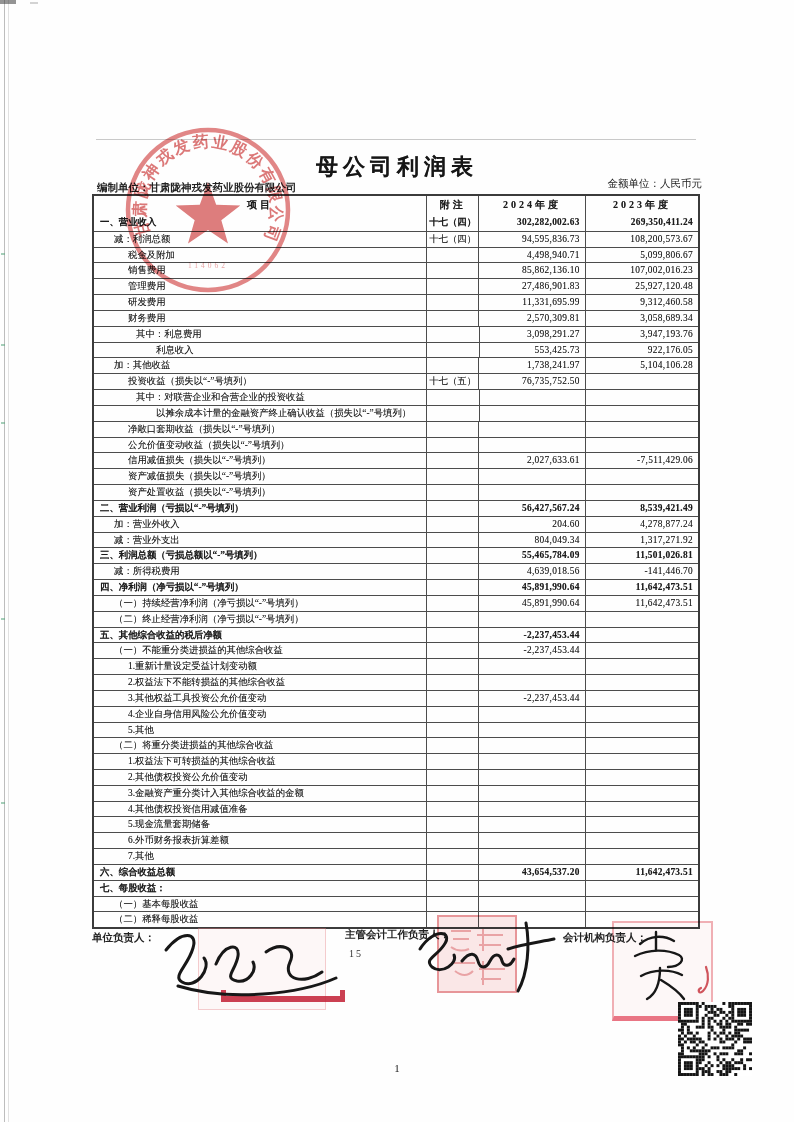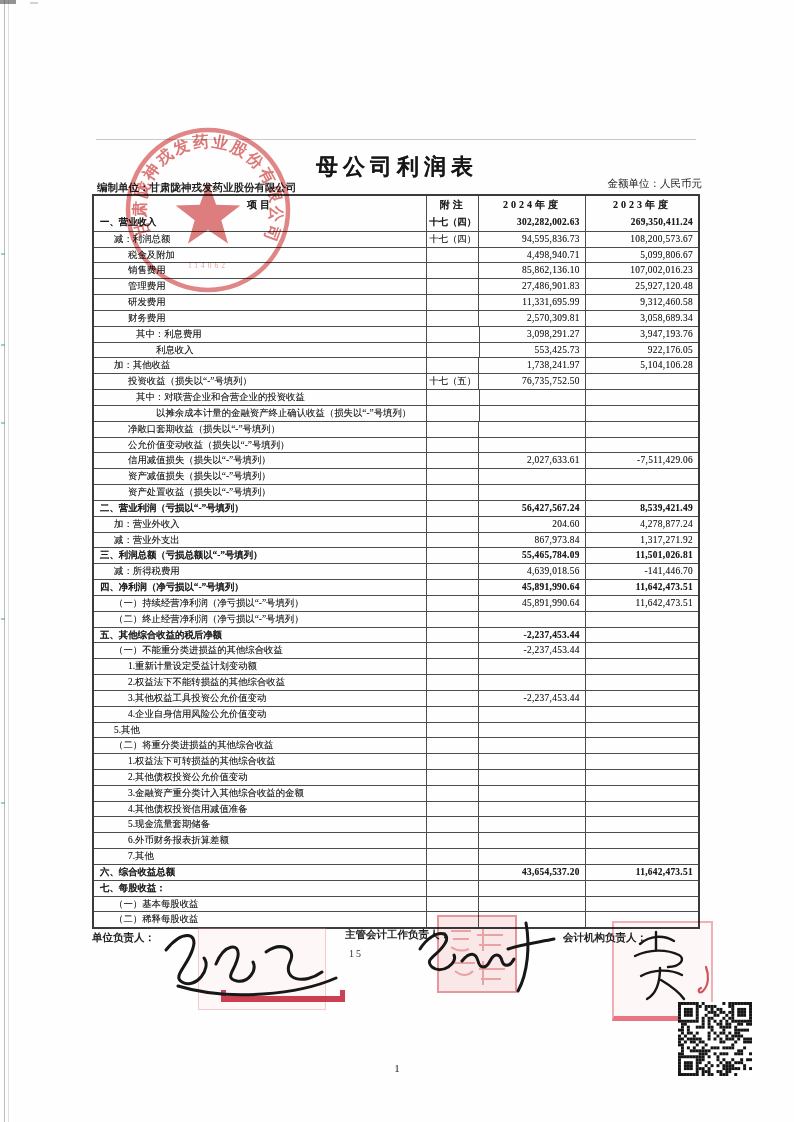--- a/index.html
+++ b/index.html
@@ -212,21 +212,21 @@
         </div>
         <div class="t-row">
           <div class="c c-item" style="padding-left: 20px;">加：营业外收入</div>
           <div class="c c-note"></div>
           <div class="c c-num">204.60</div>
           <div class="c c-num c-last">4,278,877.24</div>
         </div>
         <div class="t-row">
           <div class="c c-item" style="padding-left: 20px;">减：营业外支出</div>
           <div class="c c-note"></div>
-          <div class="c c-num">867,973.84</div>
+          <div class="c c-num">804,049.34</div>
           <div class="c c-num c-last">1,317,271.92</div>
         </div>
         <div class="t-row bold">
           <div class="c c-item" style="padding-left: 6px;">三、利润总额（亏损总额以“-”号填列）</div>
           <div class="c c-note"></div>
           <div class="c c-num">55,465,784.09</div>
           <div class="c c-num c-last">11,501,026.81</div>
         </div>
         <div class="t-row">
           <div class="c c-item" style="padding-left: 20px;">减：所得税费用</div>
@@ -282,21 +282,21 @@
           <div class="c c-num">-2,237,453.44</div>
           <div class="c c-num c-last"></div>
         </div>
         <div class="t-row">
           <div class="c c-item" style="padding-left: 34px;">4.企业自身信用风险公允价值变动</div>
           <div class="c c-note"></div>
           <div class="c c-num"></div>
           <div class="c c-num c-last"></div>
         </div>
         <div class="t-row">
-          <div class="c c-item" style="padding-left: 20px;">5.其他</div>
+          <div class="c c-item" style="padding-left: 34px;">5.其他</div>
           <div class="c c-note"></div>
           <div class="c c-num"></div>
           <div class="c c-num c-last"></div>
         </div>
         <div class="t-row">
           <div class="c c-item" style="padding-left: 20px;">（二）将重分类进损益的其他综合收益</div>
           <div class="c c-note"></div>
           <div class="c c-num"></div>
           <div class="c c-num c-last"></div>
         </div>

